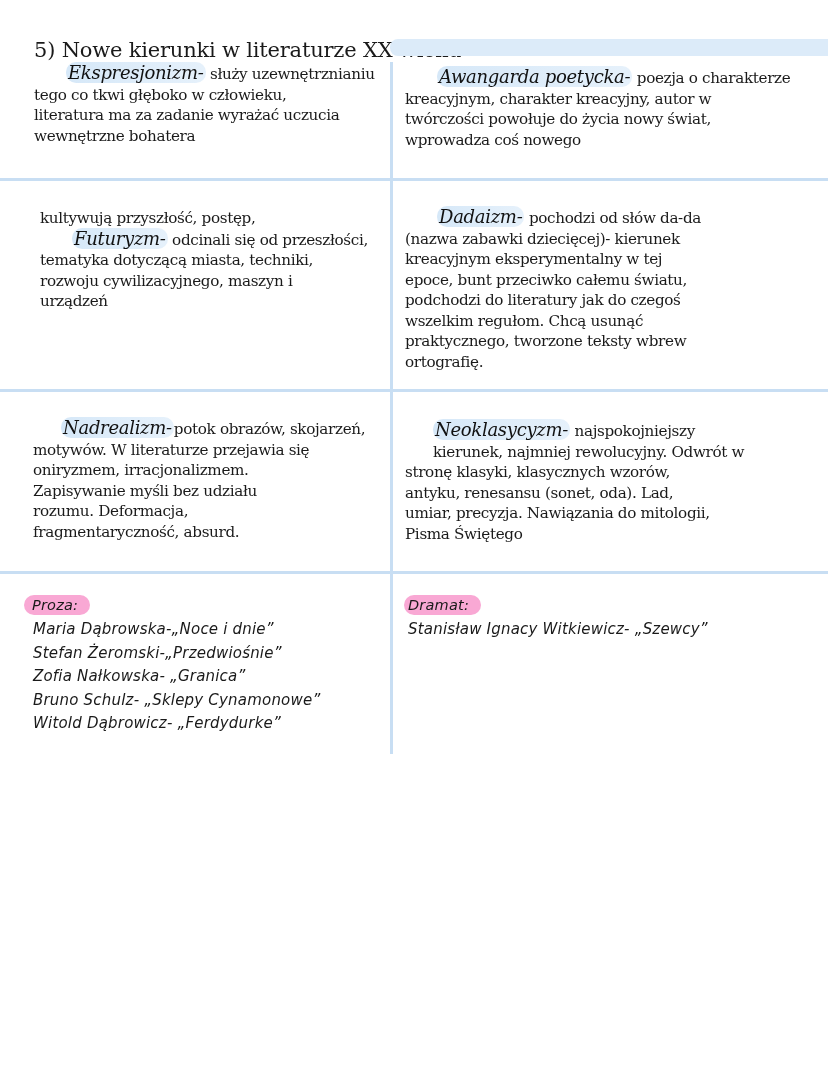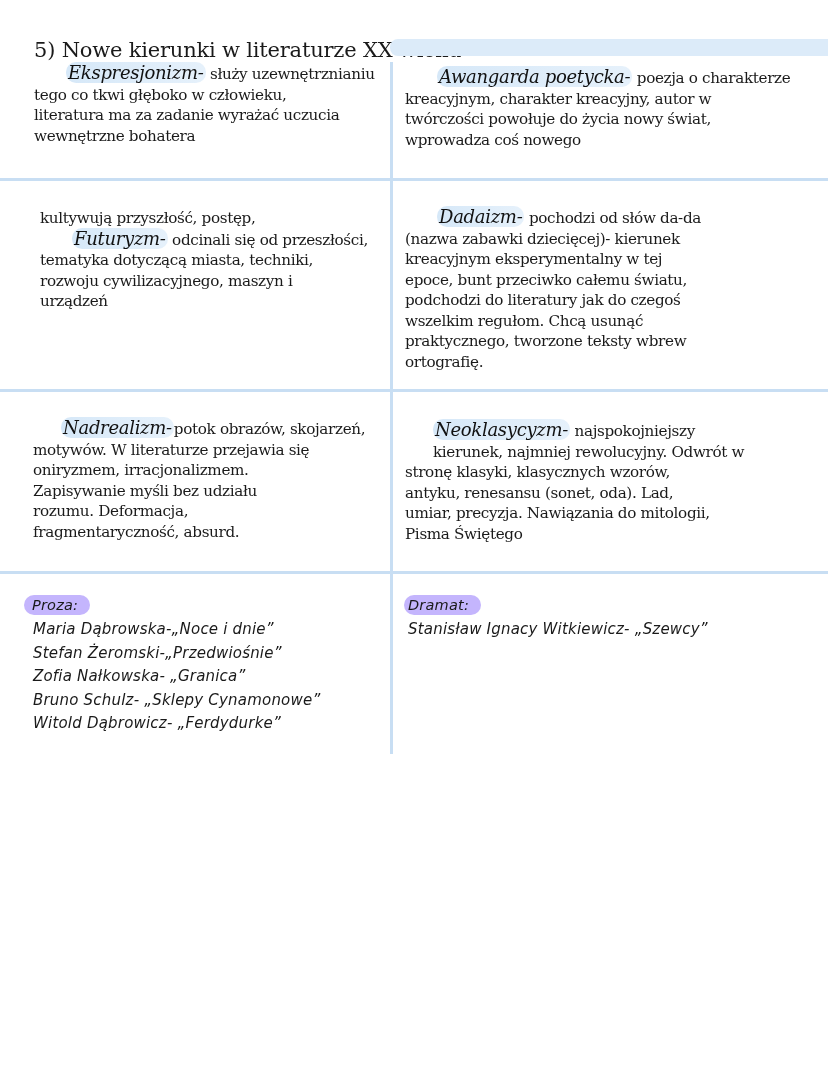--- a/index.html
+++ b/index.html
@@ -66,21 +66,21 @@
     }
     .hand {
       font-family: "DejaVu Sans", "Liberation Sans", sans-serif;
       font-style: italic;
       font-size: 15px;
       line-height: 23.5px;
       letter-spacing: 0.2px;
     }
     .hand-label {
       display: inline-block;
-      background: #c4b5fd;
+      background: #f9a8d4;
       border-radius: 10px;
       padding: 0 12px 0 8px;
       font-size: 14.5px;
       line-height: 20px;
       margin-bottom: 3px;
     }
     .line { display: block; white-space: nowrap; }
   </style>
 </head>
 <body>

